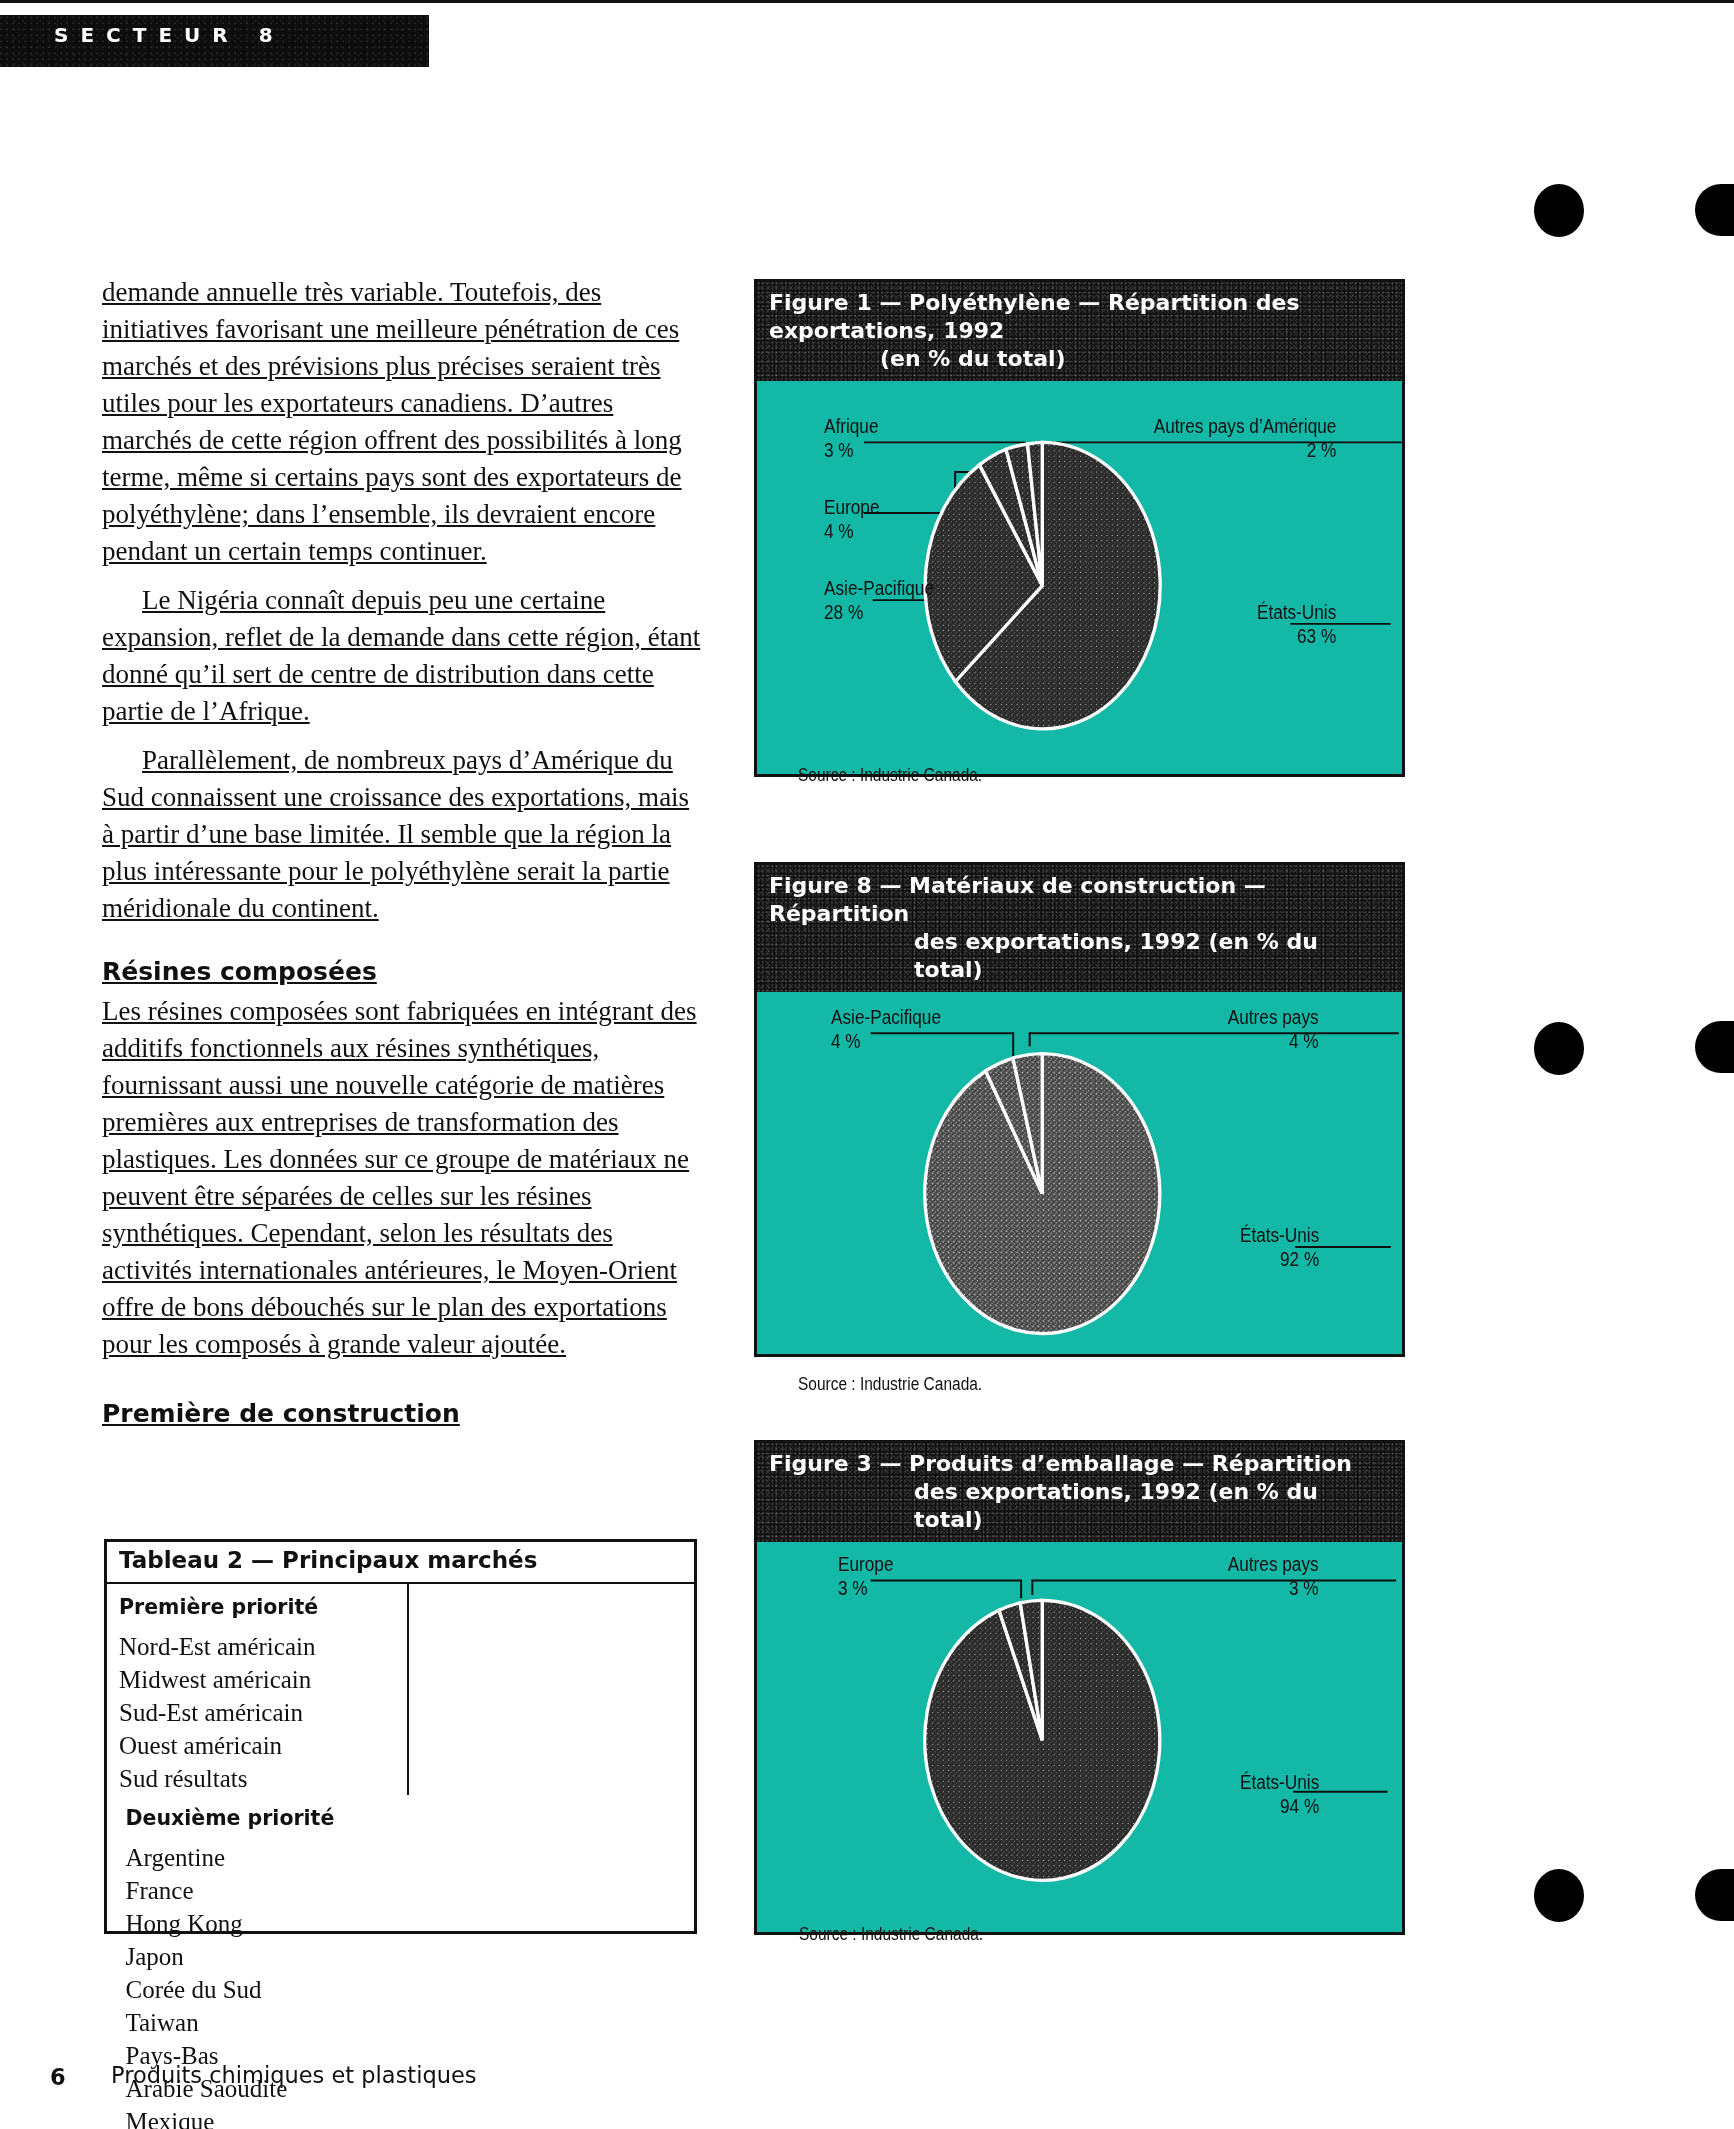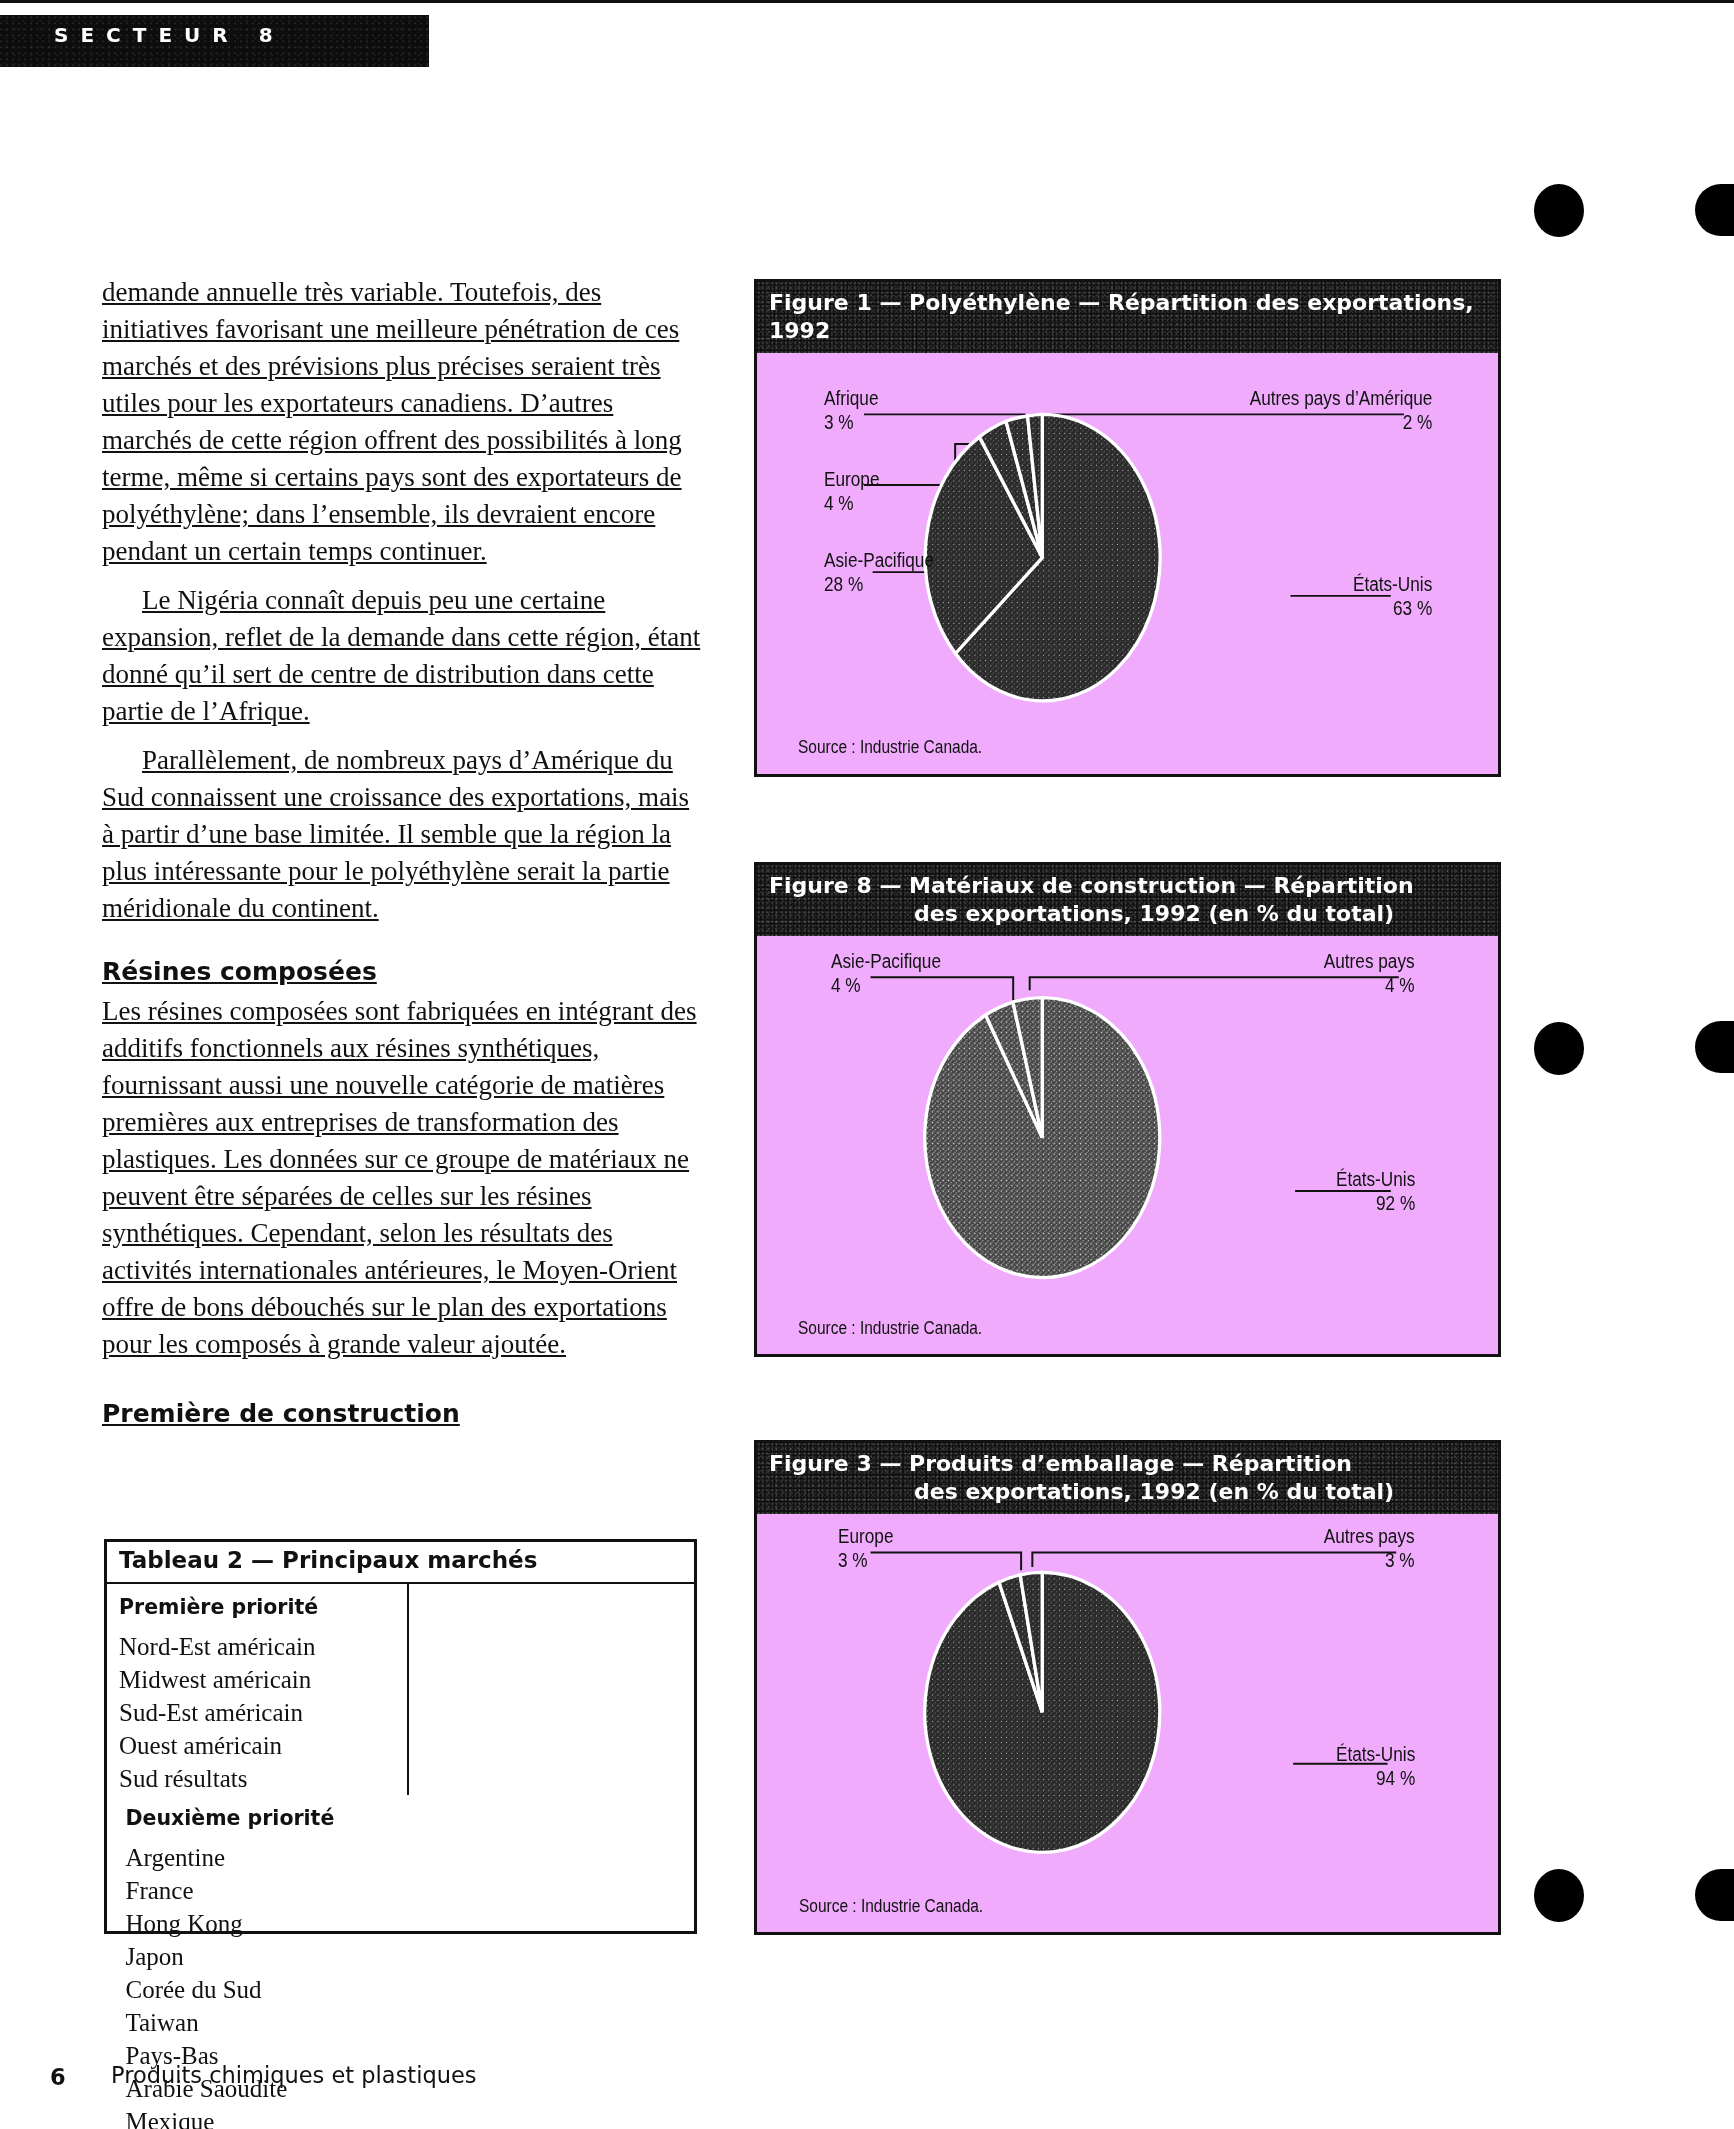--- a/index.html
+++ b/index.html
@@ -46,22 +46,22 @@
   .table-col { flex: 0 0 auto; padding: 9.2px 12px 0 12px; box-sizing: border-box; }
   .table-col.first { width: 302px; border-right: 2.6px solid #111; }
   .table-col.second { width: 284px; padding-left: 18.5px; }
   .col-head {
     font-family: "DejaVu Sans", sans-serif; font-weight: bold; font-size: 20.5px;
     line-height: 29px; margin-bottom: 8px;
   }
   .col-item { font-size: 25px; line-height: 33px; }
 
   .figure {
-    position: absolute; left: 754px; width: 747px;
-    border: 3.3px solid #111; box-sizing: border-box; background: #f0abfc;
+    position: absolute; left: 754px; width: 651px;
+    border: 3.3px solid #111; box-sizing: border-box; background: #14b8a6;
   }
   .fig-title-band {
     position: relative; background: #0f0f0f;
     background-image:
       radial-gradient(circle at 30% 30%, rgba(255,255,255,0.22) 0.7px, transparent 1.3px),
       radial-gradient(circle at 60% 80%, rgba(255,255,255,0.16) 0.7px, transparent 1.3px),
       radial-gradient(circle at 80% 20%, rgba(255,255,255,0.12) 0.7px, transparent 1.3px);
     background-size: 4.6px 4.6px, 7.3px 7.3px, 3.3px 3.3px;
     color: #fff; font-family: "DejaVu Sans", sans-serif; font-weight: bold;
     font-size: 22px; line-height: 28px; padding: 6.6px 12px 8px 12px;
@@ -151,20 +151,21 @@
       <div class="col-item">Pays-Bas</div>
       <div class="col-item">Arabie Saoudite</div>
       <div class="col-item">Mexique</div>
     </div>
   </div>
 </div>
 
 <div class="figure fig1" style="top:279px; height:498px;">
   <div class="fig-title-band">
     <div>Figure 1 — Polyéthylène — Répartition des exportations, 1992</div>
+    <div class="fig-title-line2">(en % du total)</div>
   </div>
   <div class="fig-body" style="height:429px;">
     <svg class="fig-svg" width="758" height="429" viewBox="0 0 1148 650">
 
       <g stroke="#111" stroke-width="3" fill="none">
         <polyline points="162,93 405,93 405,125"></polyline>
         <polyline points="420,125 420,93 980,93"></polyline>
         <polyline points="162,200 300,200 300,138 350,138"></polyline>
         <line x1="175" y1="332" x2="310" y2="332"></line>
         <line x1="808" y1="368" x2="960" y2="368"></line>

